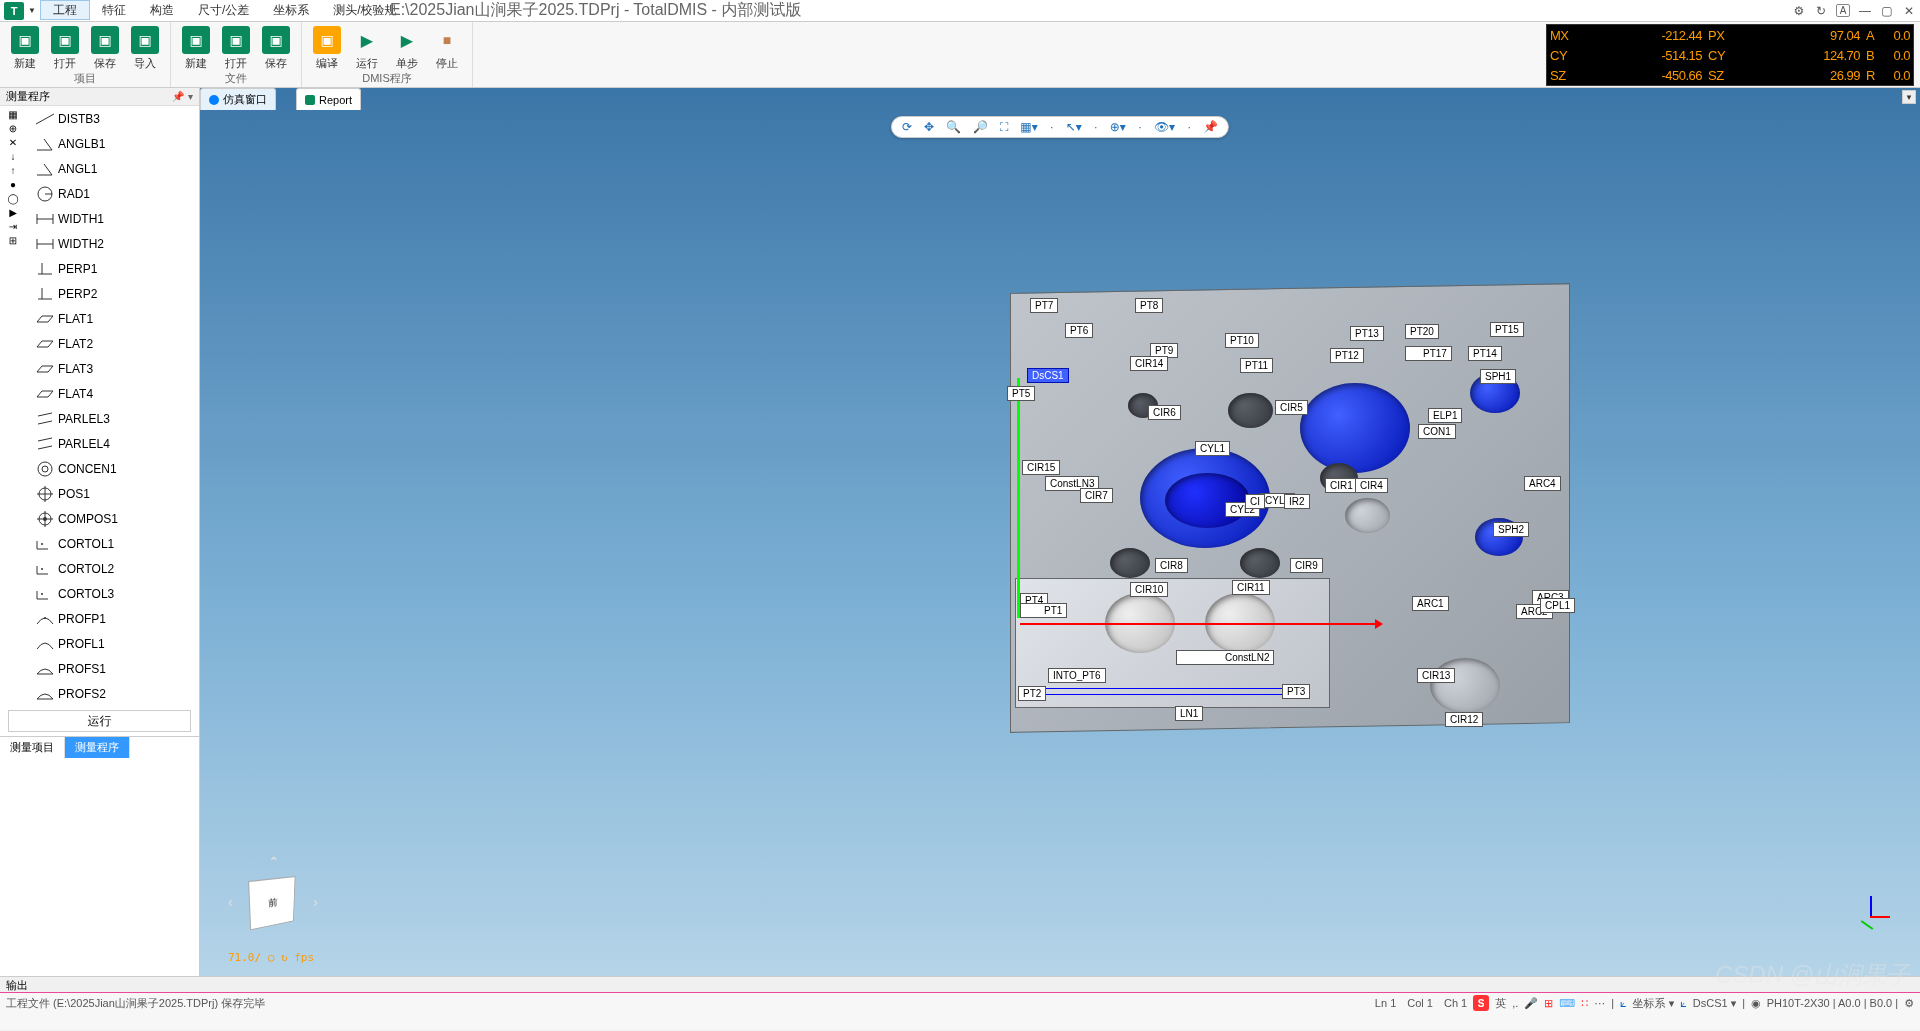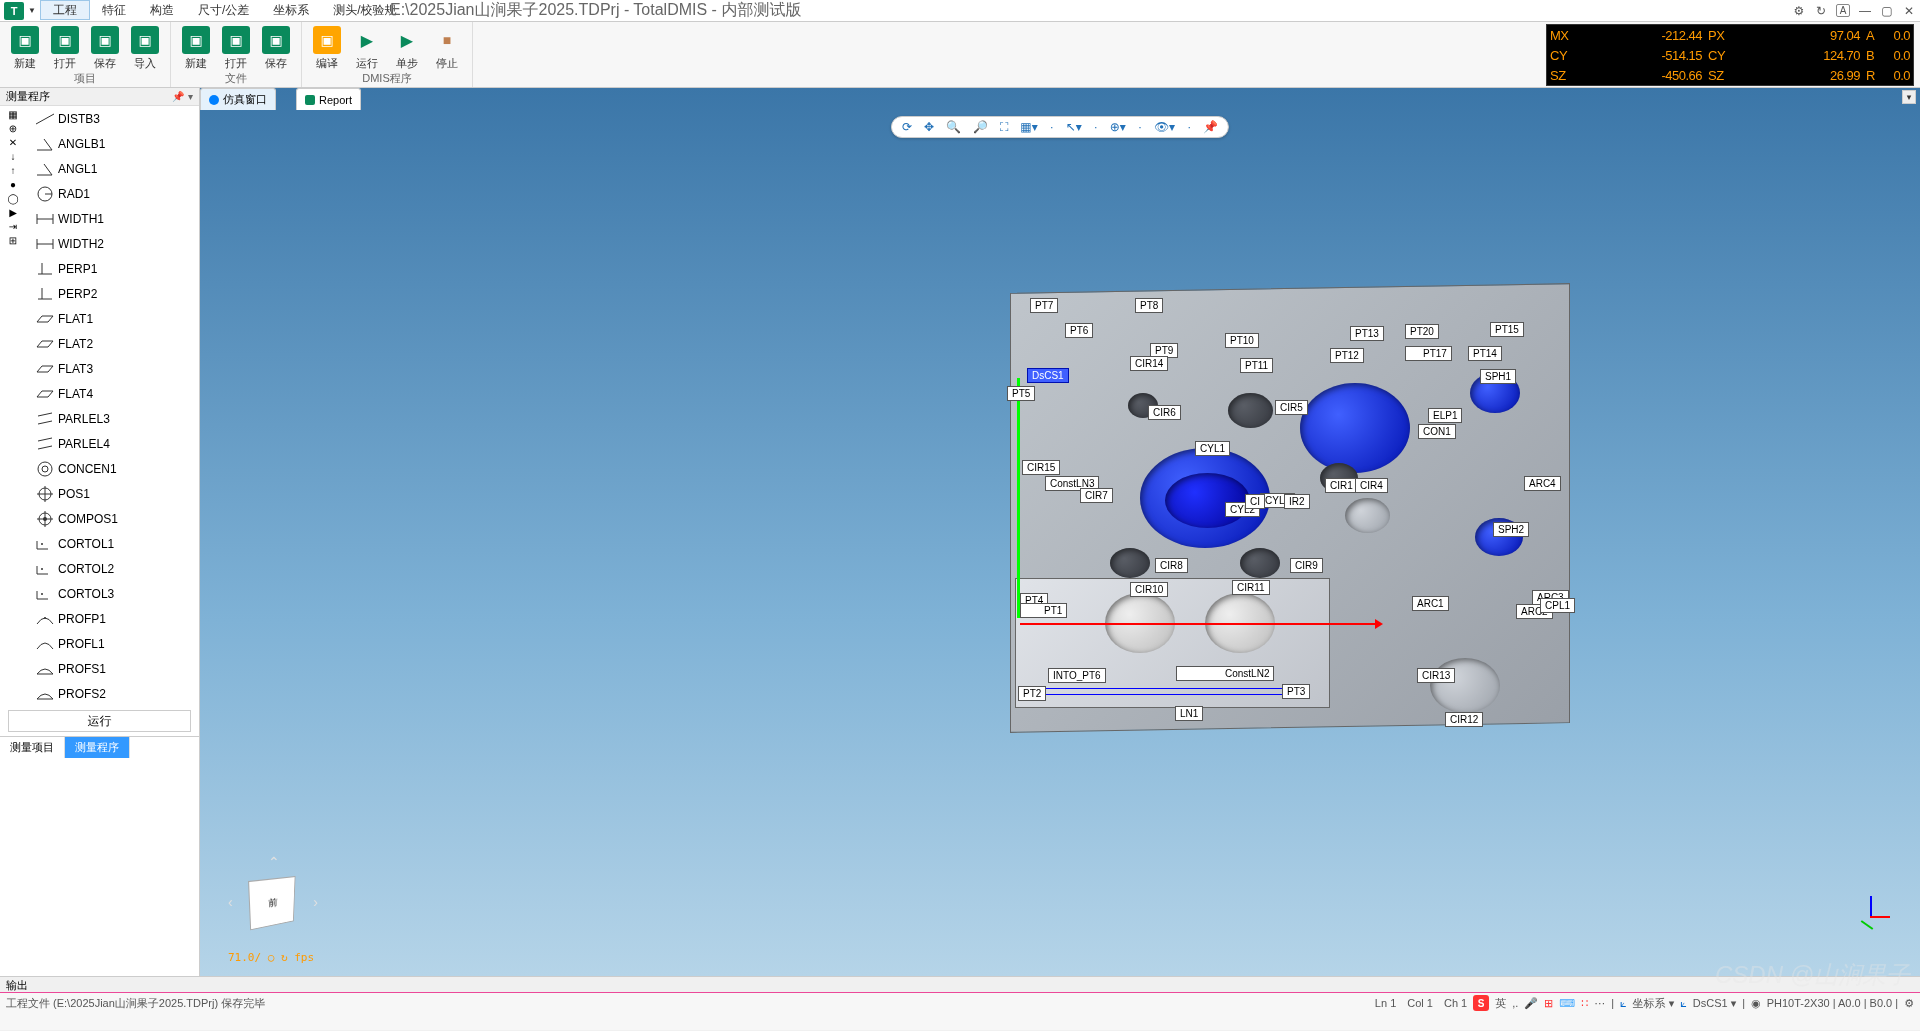--- a/index.html
+++ b/index.html
@@ -517,21 +517,21 @@
           <div class="feat-label" style="left: 690px; top: 360px;">CIR9</div>
           <div class="feat-label" style="left: 932px; top: 360px; margin-top: 32px;">ARC3</div>
           <div class="feat-label" style="left: 530px; top: 384px;">CIR10</div>
           <div class="feat-label" style="left: 632px; top: 382px;">CIR11</div>
           <div class="feat-label" style="left: 812px; top: 398px;">ARC1</div>
           <div class="feat-label" style="left: 420px; top: 395px;">PT4</div>
           <div class="feat-label" style="left: 420px; top: 405px; padding-left: 23px;">PT1</div>
           <div class="feat-label" style="left: 916px; top: 406px;">ARC2</div>
           <div class="feat-label" style="left: 940px; top: 400px;">CPL1</div>
           <div class="feat-label" style="left: 448px; top: 470px;">INTO_PT6</div>
-          <div class="feat-label" style="left: 576px; top: 468px; padding-left: 48px;">ConstLN2</div>
+          <div class="feat-label" style="left: 576px; top: 452px; padding-left: 48px;">ConstLN2</div>
           <div class="feat-label" style="left: 817px; top: 470px;">CIR13</div>
           <div class="feat-label" style="left: 418px; top: 488px;">PT2</div>
           <div class="feat-label" style="left: 682px; top: 486px;">PT3</div>
           <div class="feat-label" style="left: 575px; top: 508px; text-align: right;">LN1</div>
           <div class="feat-label" style="left: 845px; top: 514px;">CIR12</div>
         </div>
     </div>
 
     <div class="viewcube">
       <span class="arrow" style="top:8px;left:40px">⌃</span>

